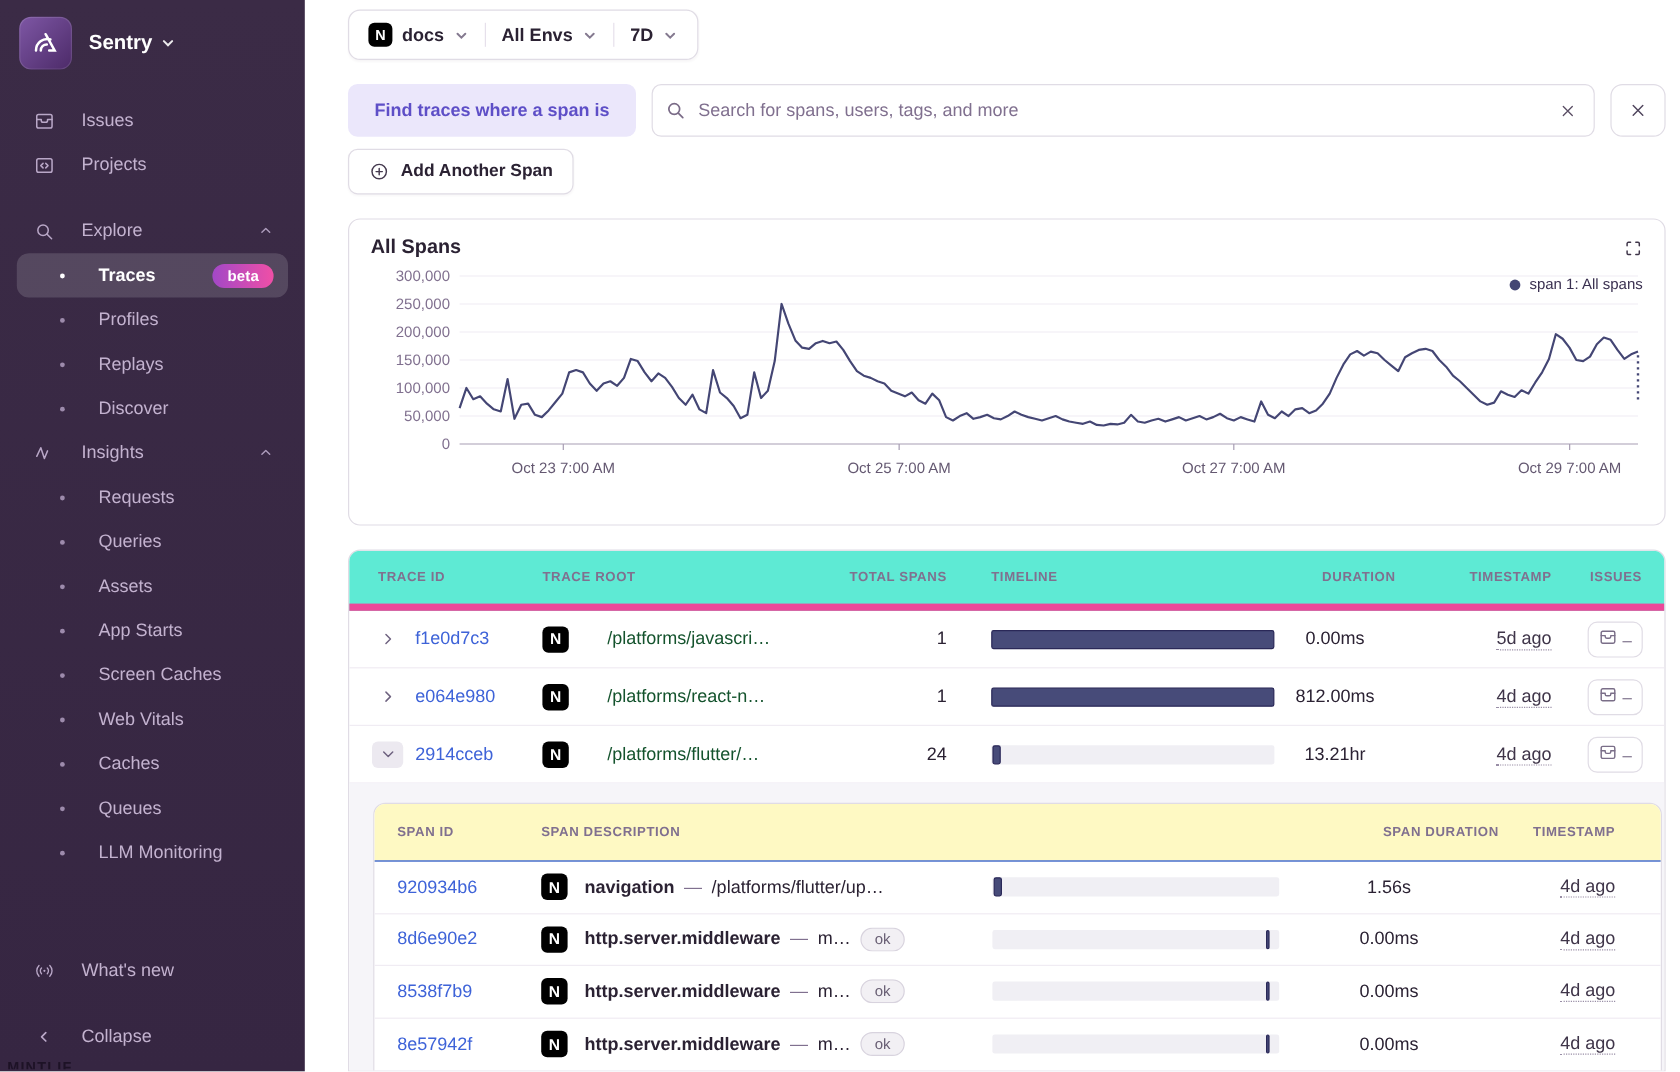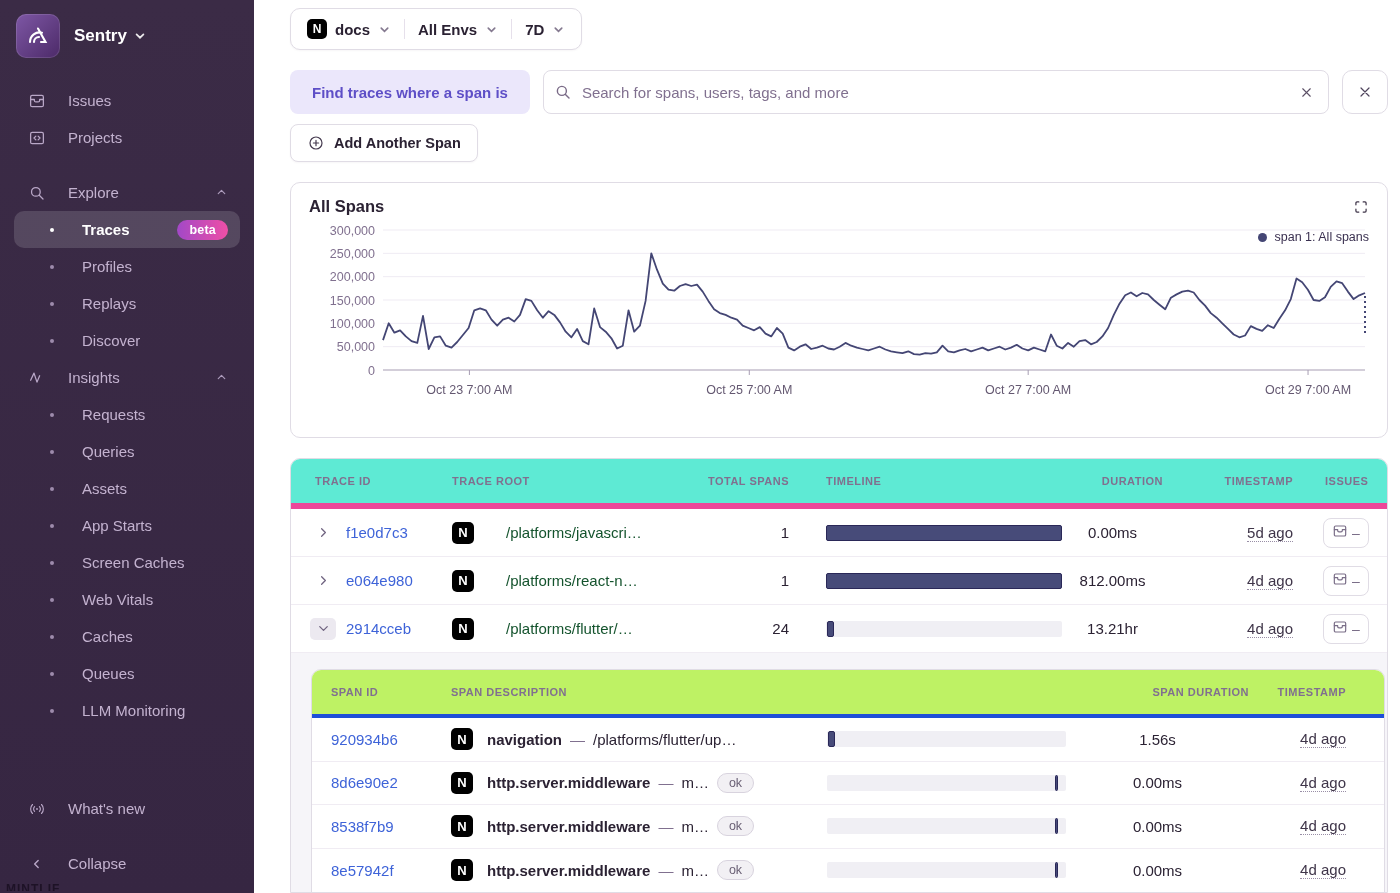--- a/index.html
+++ b/index.html
@@ -81,21 +81,21 @@
   .dur-cell { font-size:15px; text-align:center; color:#2B2233; }
   .ts-cell { text-align:right; }
   .ts-cell span { font-size:15px; color:#3F3549; border-bottom:1px dotted #998EA6; cursor:pointer; }
   .issues-pill { width:46px; height:30px; border:1px solid #E0DCE5; border-radius:8px; display:flex; align-items:center;
                  justify-content:center; gap:4px; color:#7A6E88; background:#fff; cursor:pointer; }
 
   
   .expanded { background:#F6F5F9; padding:16px 2px 0 20px; border-bottom:none; }
   .sub-panel { border:1px solid #E0DCE5; border-radius:10px 10px 0 0; background:#fff; overflow:hidden; }
   .sub-head { display:grid; grid-template-columns:19px 102px 18px 376px 239px 183px 97px 1fr; height:48px; align-items:center;
-              background:#bef264; border-bottom:4px solid #1d4ed8; }
+              background:#fef9c3; border-bottom:1px solid #1d4ed8; }
   .sub-row { display:grid; grid-template-columns:19px 102px 18px 26px 10px 340px 239px 183px 97px 1fr; height:43.5px;
              align-items:center; border-bottom:1px solid #F0ECF3; }
   .sub-row:last-child { border-bottom:none; }
   .desc-cell { display:flex; align-items:center; gap:8px; overflow:hidden; white-space:nowrap; font-size:15px; }
   .desc-op { font-weight:700; color:#2B2233; }
   .desc-dash { color:#80708F; }
   .desc-rest { color:#2B2233; overflow:hidden; }
   .ok-pill { font-size:12.5px; color:#6A6075; background:#F2F0F4; border:1px solid #D8D3DE; border-radius:999px; padding:2px 11px; }
   .bar-track.sub { width:239px; }
   .r { text-align:right; }

